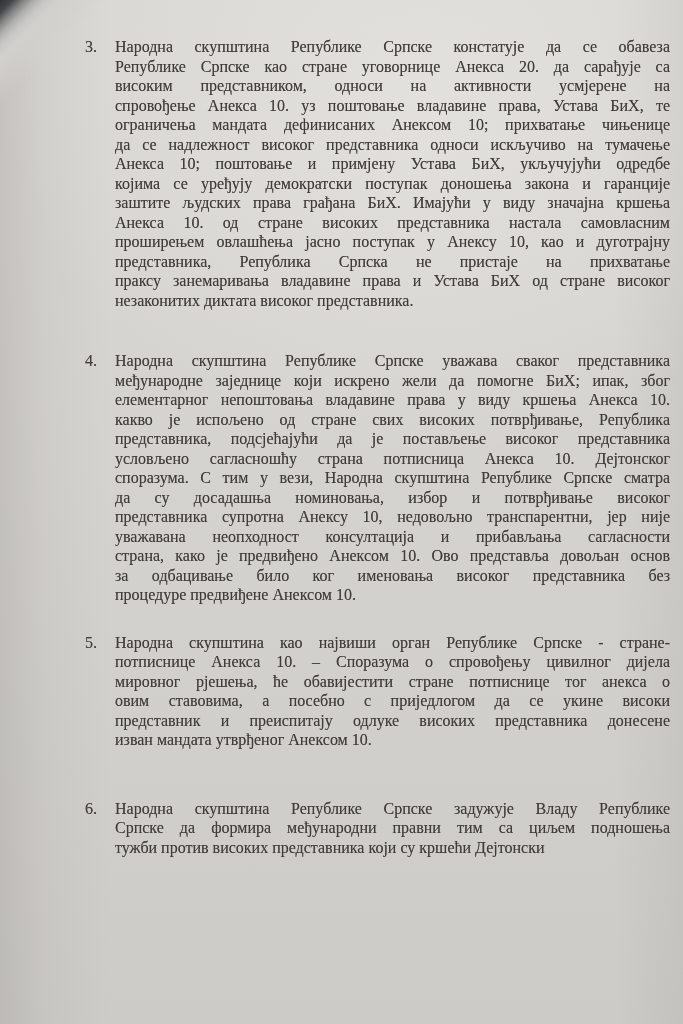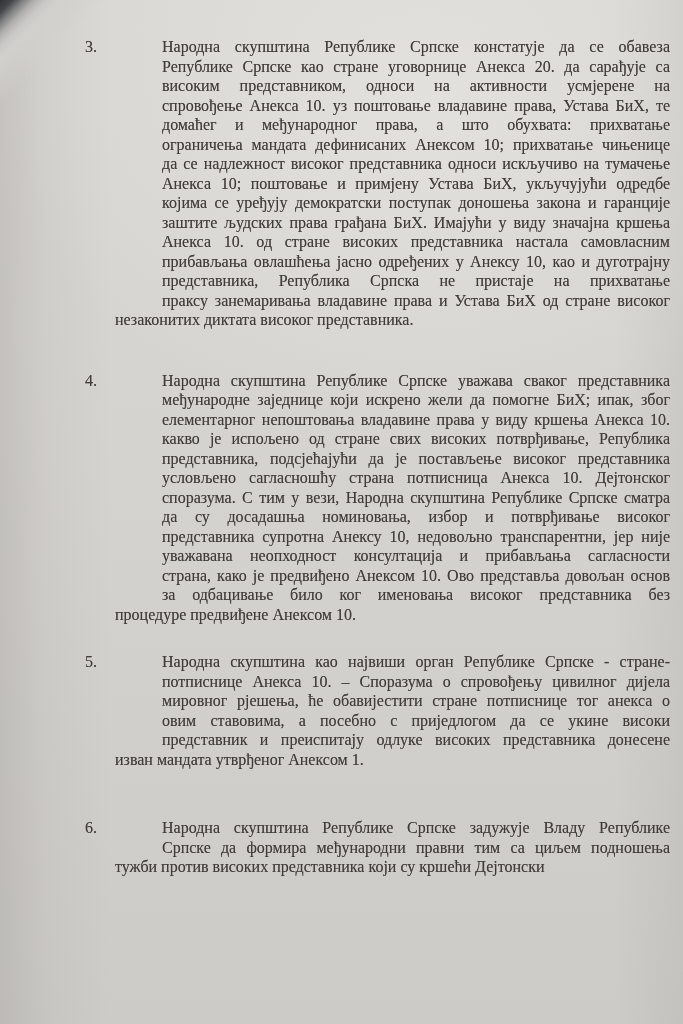--- a/index.html
+++ b/index.html
@@ -51,21 +51,21 @@
   }
   .lines { width: 555px; flex: 0 0 555px; }
   .line {
     font-size: 16px;
     line-height: 19.5px;
     height: 19.5px;
     overflow: hidden;
     text-align: justify;
     white-space: normal;
   }
-  .line.just { text-align-last: justify; margin-left: 47px; }
+  .line.just { text-align-last: justify; }
   
   .line.just::after {
     content: "";
     display: inline-block;
     width: 100%;
     height: 0;
   }
 </style>
 </head>
 <body>
@@ -73,28 +73,27 @@
 <div class="photo">
   <div class="corner-bg"></div>
   <div class="doc">
       <div class="para">
         <div class="num">3.</div>
         <div class="lines">
           <div class="line just">Народна скупштина Републике Српске констатује да се обавеза</div>
           <div class="line just">Републике Српске као стране уговорнице Анекса 20. да сарађује са</div>
           <div class="line just">високим представником, односи на активности усмјерене на</div>
           <div class="line just">спровођење Анекса 10. уз поштовање владавине права, Устава БиХ, те</div>
-          <div class="line just">домаћег и међународног права, а што обухвата: прихватање</div>
           <div class="line just">ограничења мандата дефинисаних Анексом 10; прихватање чињенице</div>
           <div class="line just">да се надлежност високог представника односи искључиво на тумачење</div>
           <div class="line just">Анекса 10; поштовање и примјену Устава БиХ, укључујући одредбе</div>
           <div class="line just">којима се уређују демократски поступак доношења закона и гаранције</div>
           <div class="line just">заштите људских права грађана БиХ. Имајући у виду значајна кршења</div>
           <div class="line just">Анекса 10. од стране високих представника настала самовласним</div>
-          <div class="line just">прибављања овлашћења јасно одређених у Анексу 10, као и дуготрајну</div>
+          <div class="line just">проширењем овлашћења јасно поступак у Анексу 10, као и дуготрајну</div>
           <div class="line just">представника, Република Српска не пристаје на прихватање</div>
           <div class="line just">праксу занемаривања владавине права и Устава БиХ од стране високог</div>
           <div class="line">незаконитих диктата високог представника.</div>
         </div>
       </div>
       <div class="para">
         <div class="num">4.</div>
         <div class="lines">
           <div class="line just">Народна скупштина Републике Српске уважава сваког представника</div>
           <div class="line just">међународне заједнице који искрено жели да помогне БиХ; ипак, због</div>
@@ -112,21 +111,21 @@
         </div>
       </div>
       <div class="para">
         <div class="num">5.</div>
         <div class="lines">
           <div class="line just">Народна скупштина као највиши орган Републике Српске - стране-</div>
           <div class="line just">потписнице Анекса 10. – Споразума о спровођењу цивилног дијела</div>
           <div class="line just">мировног рјешења, ће обавијестити стране потписнице тог анекса о</div>
           <div class="line just">овим ставовима, а посебно с приједлогом да се укине високи</div>
           <div class="line just">представник и преиспитају одлуке високих представника донесене</div>
-          <div class="line">изван мандата утврђеног Анексом 1.</div>
+          <div class="line">изван мандата утврђеног Анексом 10.</div>
         </div>
       </div>
       <div class="para">
         <div class="num">6.</div>
         <div class="lines">
           <div class="line just">Народна скупштина Републике Српске задужује Владу Републике</div>
           <div class="line just">Српске да формира међународни правни тим са циљем подношења</div>
           <div class="line">тужби против високих представника који су кршећи Дејтонски</div>
         </div>
       </div>

